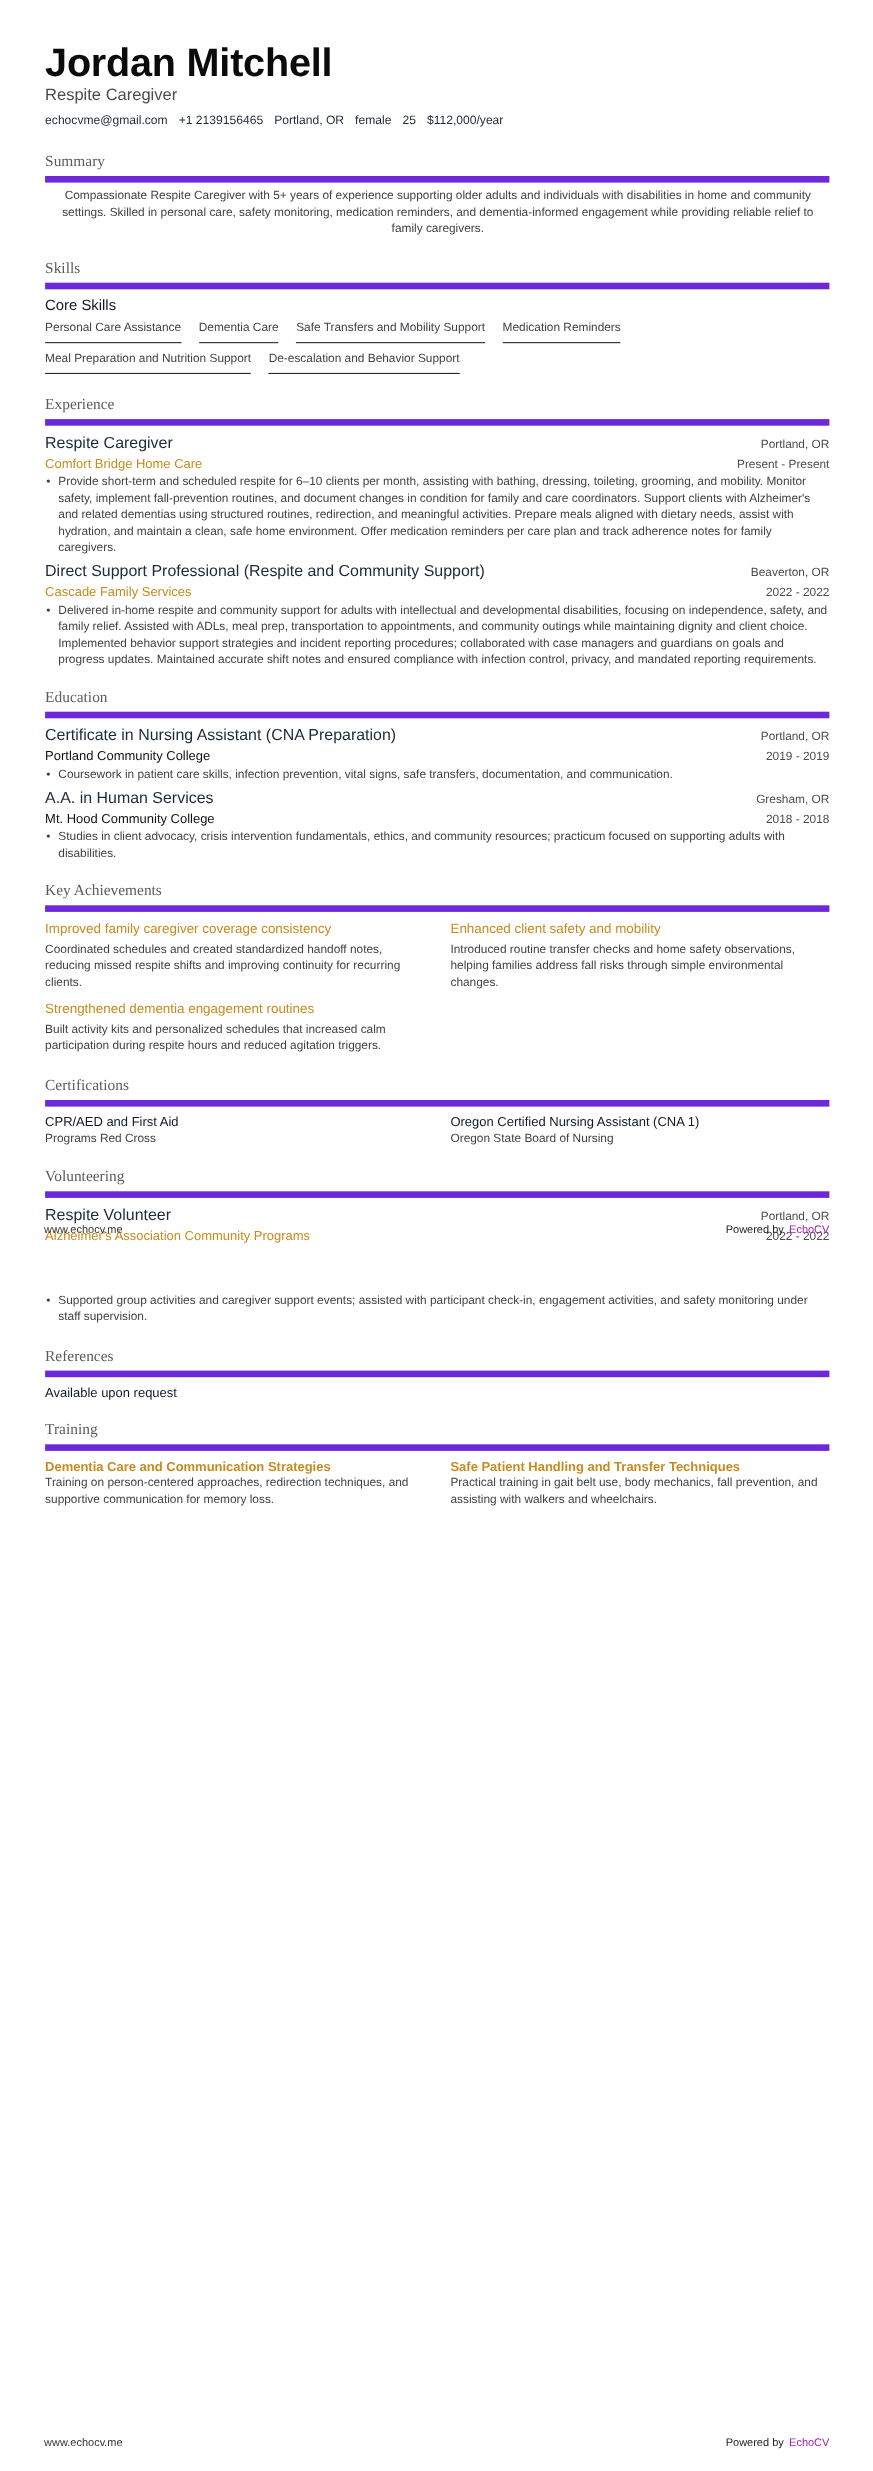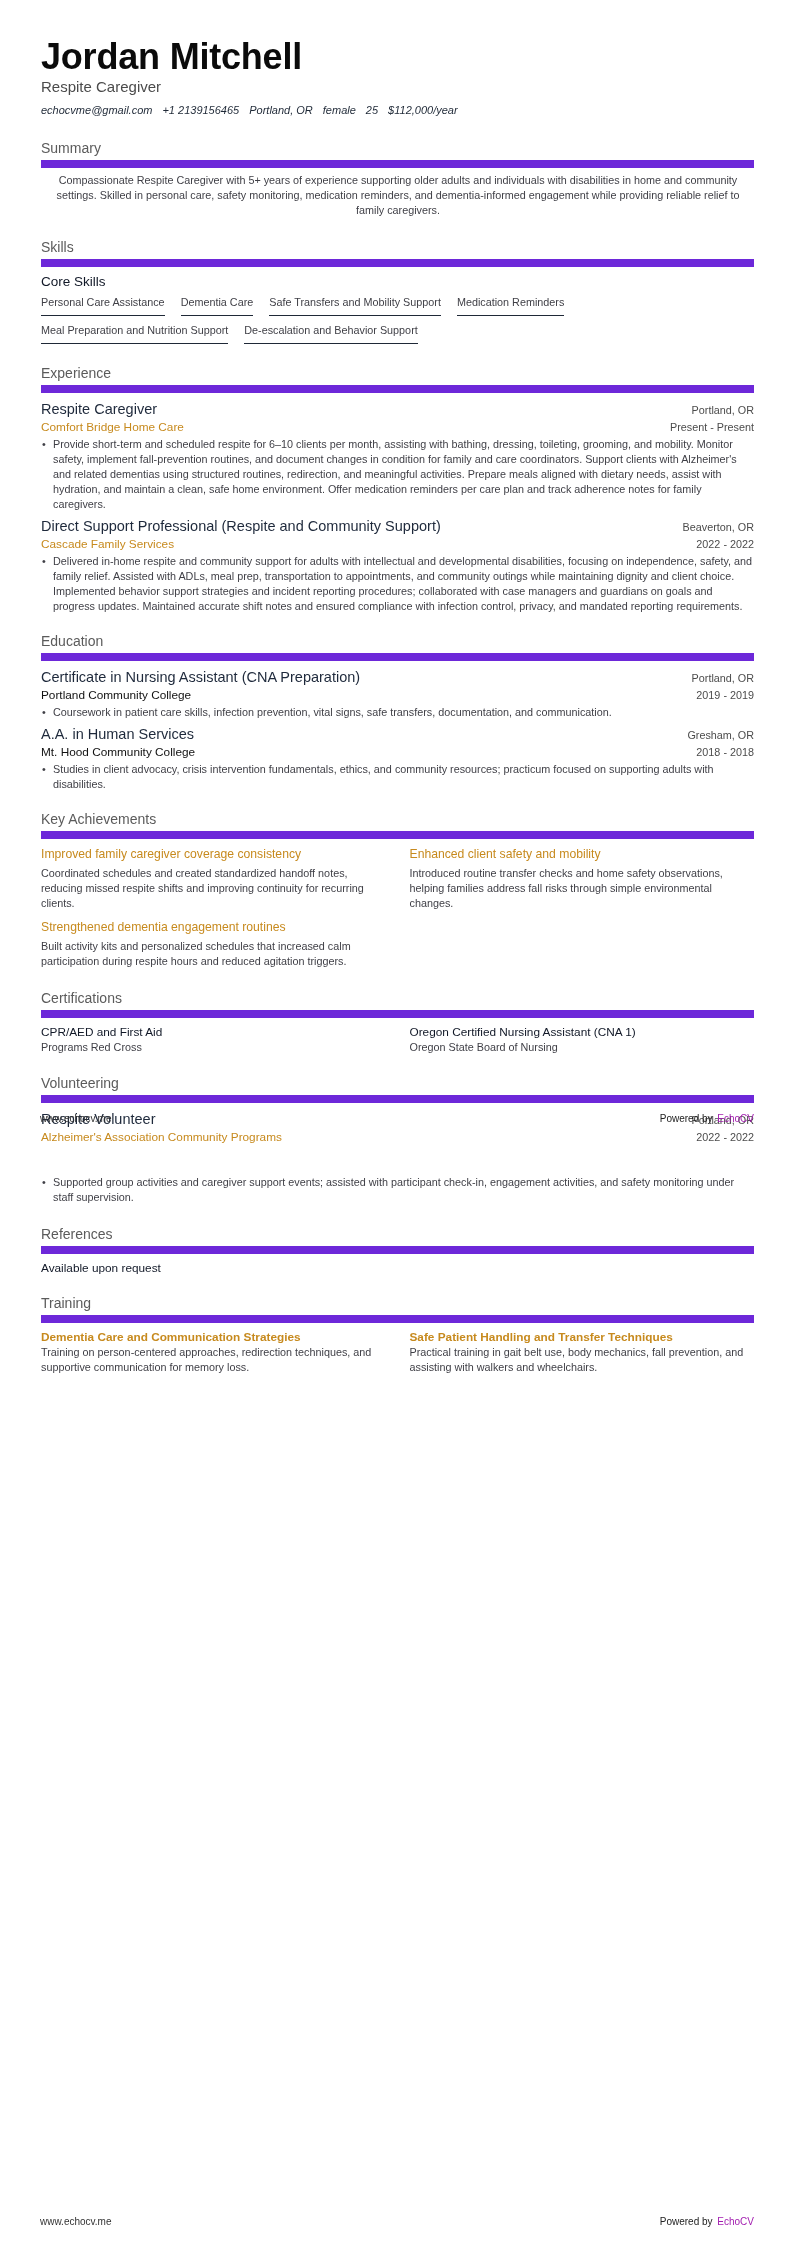--- a/index.html
+++ b/index.html
@@ -8,27 +8,27 @@
     position: relative;
     height: 2246px;
     font-family: "Liberation Sans", "DejaVu Sans", sans-serif;
     color: #1f2937;
   }
   .page { position: absolute; left: 0; width: 794px; }
   .content { padding: 0 40px 0 41px; }
 
   .name { font-size: 36px; font-weight: bold; color: #0b0b0b; line-height: 34px; letter-spacing: -0.2px; }
   .role { font-size: 15px; color: #4b4b4b; line-height: 20px; margin-top: 3px; }
-  .contacts { font-size: 11px; color: #1f2937; margin-top: 6px; line-height: 14px; font-style: italic; }
+  .contacts { font-size: 11px; color: #1f2937; margin-top: 6px; line-height: 14px; }
   .contacts span { margin-right: 10px; }
 
   .section { margin-top: 20px; }
   .section-title {
     font-size: 14px; color: #5b5b5b; line-height: 18px;
-    padding-bottom: 3px; border-bottom: 8px solid #6d28d9;
+    padding-bottom: 3px; border-bottom: 6px solid #6d28d9; font-family: Liberation Serif, serif;
   }
   .body-text { font-size: 10.8px; color: #3f3f46; line-height: 15px; }
 
   .summary-text { margin-top: 5px; padding-left: 1px; text-align: center; }
 
   .sub-title { font-size: 13.5px; color: #111827; margin-top: 6px; line-height: 18px; }
   .skill-tags { display: flex; flex-wrap: wrap; margin-top: 3px; }
   .skill-tag {
     font-size: 10.8px; color: #3f3f46; padding: 2px 0 6px 0; margin-right: 16px;
     border-bottom: 1.5px solid #1f2937; margin-bottom: 6px; line-height: 13px;

